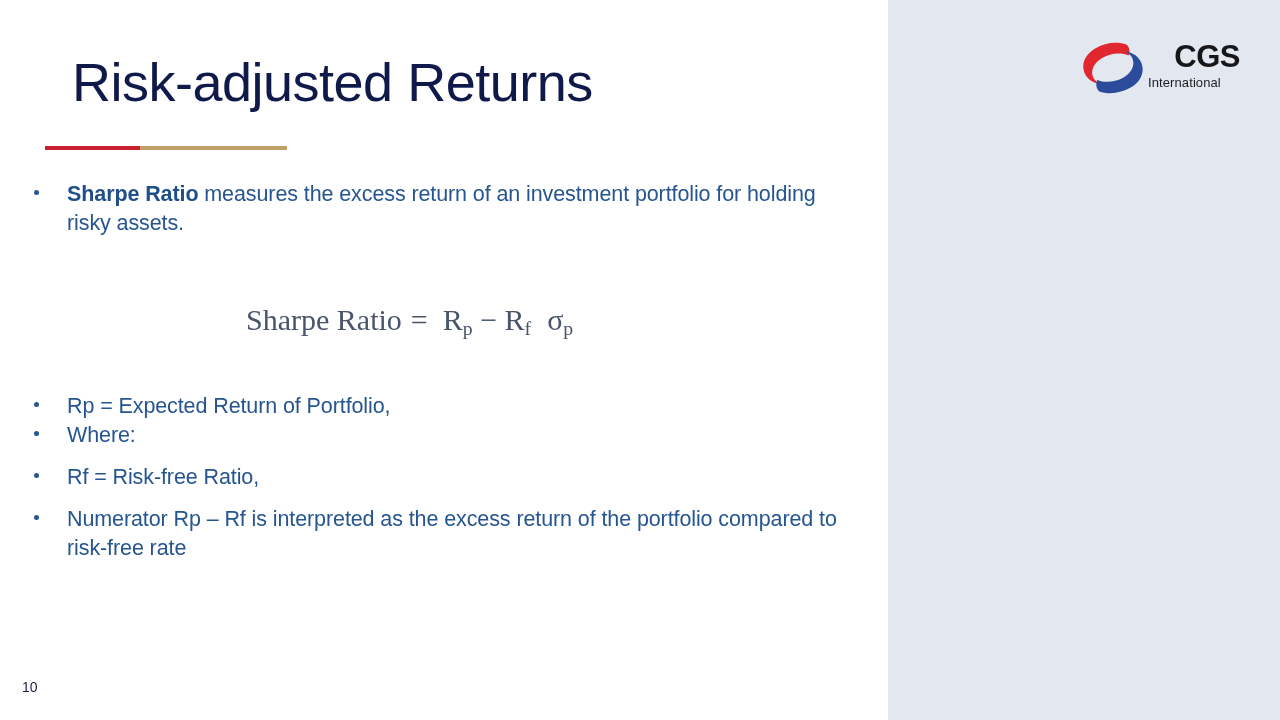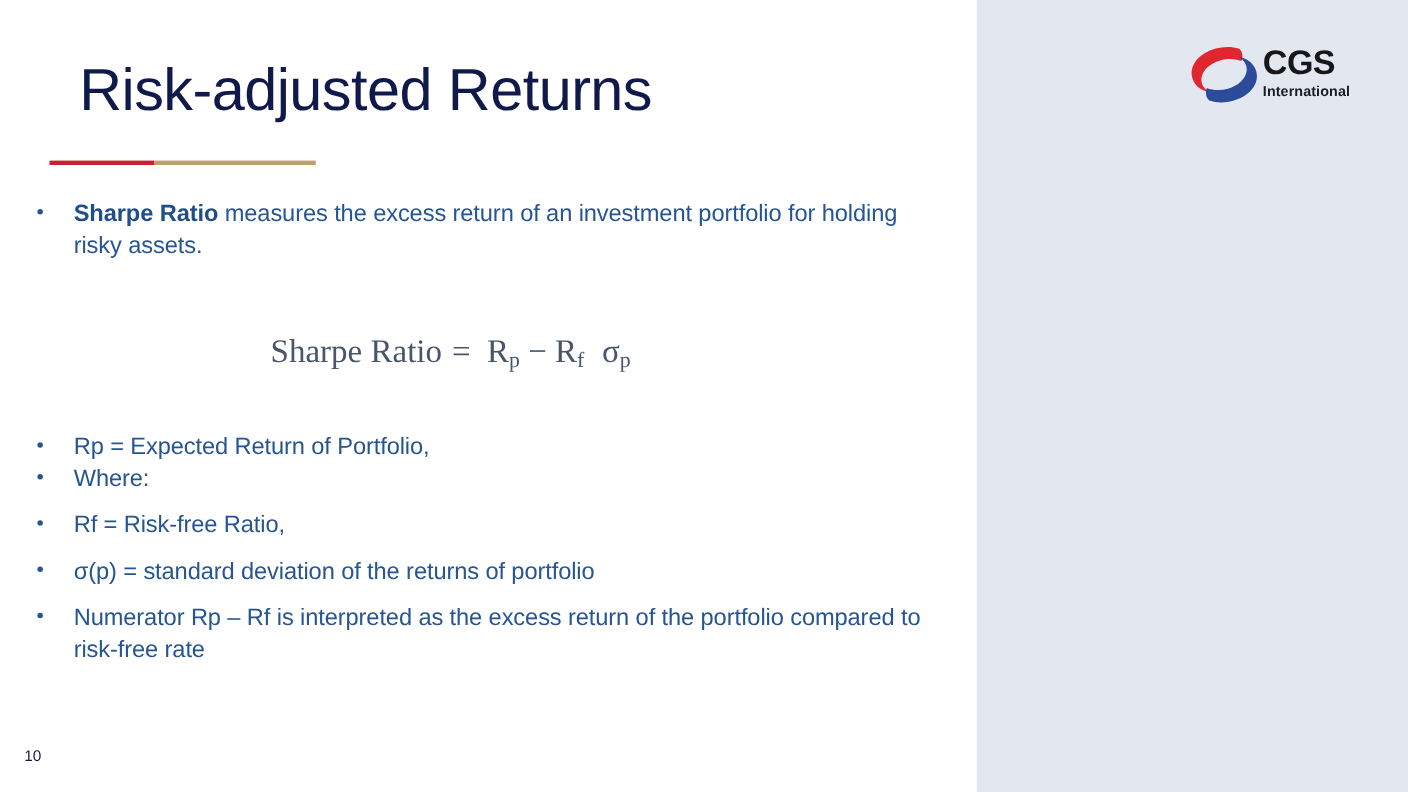--- a/index.html
+++ b/index.html
@@ -53,25 +53,26 @@
     width: 92px;
     text-align: left;
   }
   .logo-cgs {
     font-family: "Liberation Sans", sans-serif;
     font-size: 31px;
     font-weight: bold;
     color: #17171a;
     letter-spacing: -0.5px;
     line-height: 34px;
+    text-align: right;
   }
   .logo-intl {
     font-family: "Liberation Sans", sans-serif;
     font-size: 13px;
-    font-weight: bold;
+    font-weight: normal;
     color: #1c1c20;
     line-height: 15px;
     margin-top: 1px;
     letter-spacing: 0.1px;
   }
 
   
   .title {
     position: absolute;
     left: 40px;
@@ -251,23 +252,19 @@
     <div class="bullet">
       <span class="dot"></span>
       <span>Where:</span>
     </div>
     <div class="bullet spaced">
       <span class="dot"></span>
       <span>Rf = Risk-free Ratio,</span>
     </div>
     <div class="bullet spaced">
       <span class="dot"></span>
-      <span>σ(p) = standard deviation of the returns of portfolio</span>
-    </div>
-    <div class="bullet spaced">
-      <span class="dot"></span>
       <span>Numerator Rp – Rf is interpreted as the excess return of the portfolio compared to risk-free rate</span>
     </div>
   </div>
 
   <div class="page-number">10</div>
 
 </div>
 
 </body></html>

